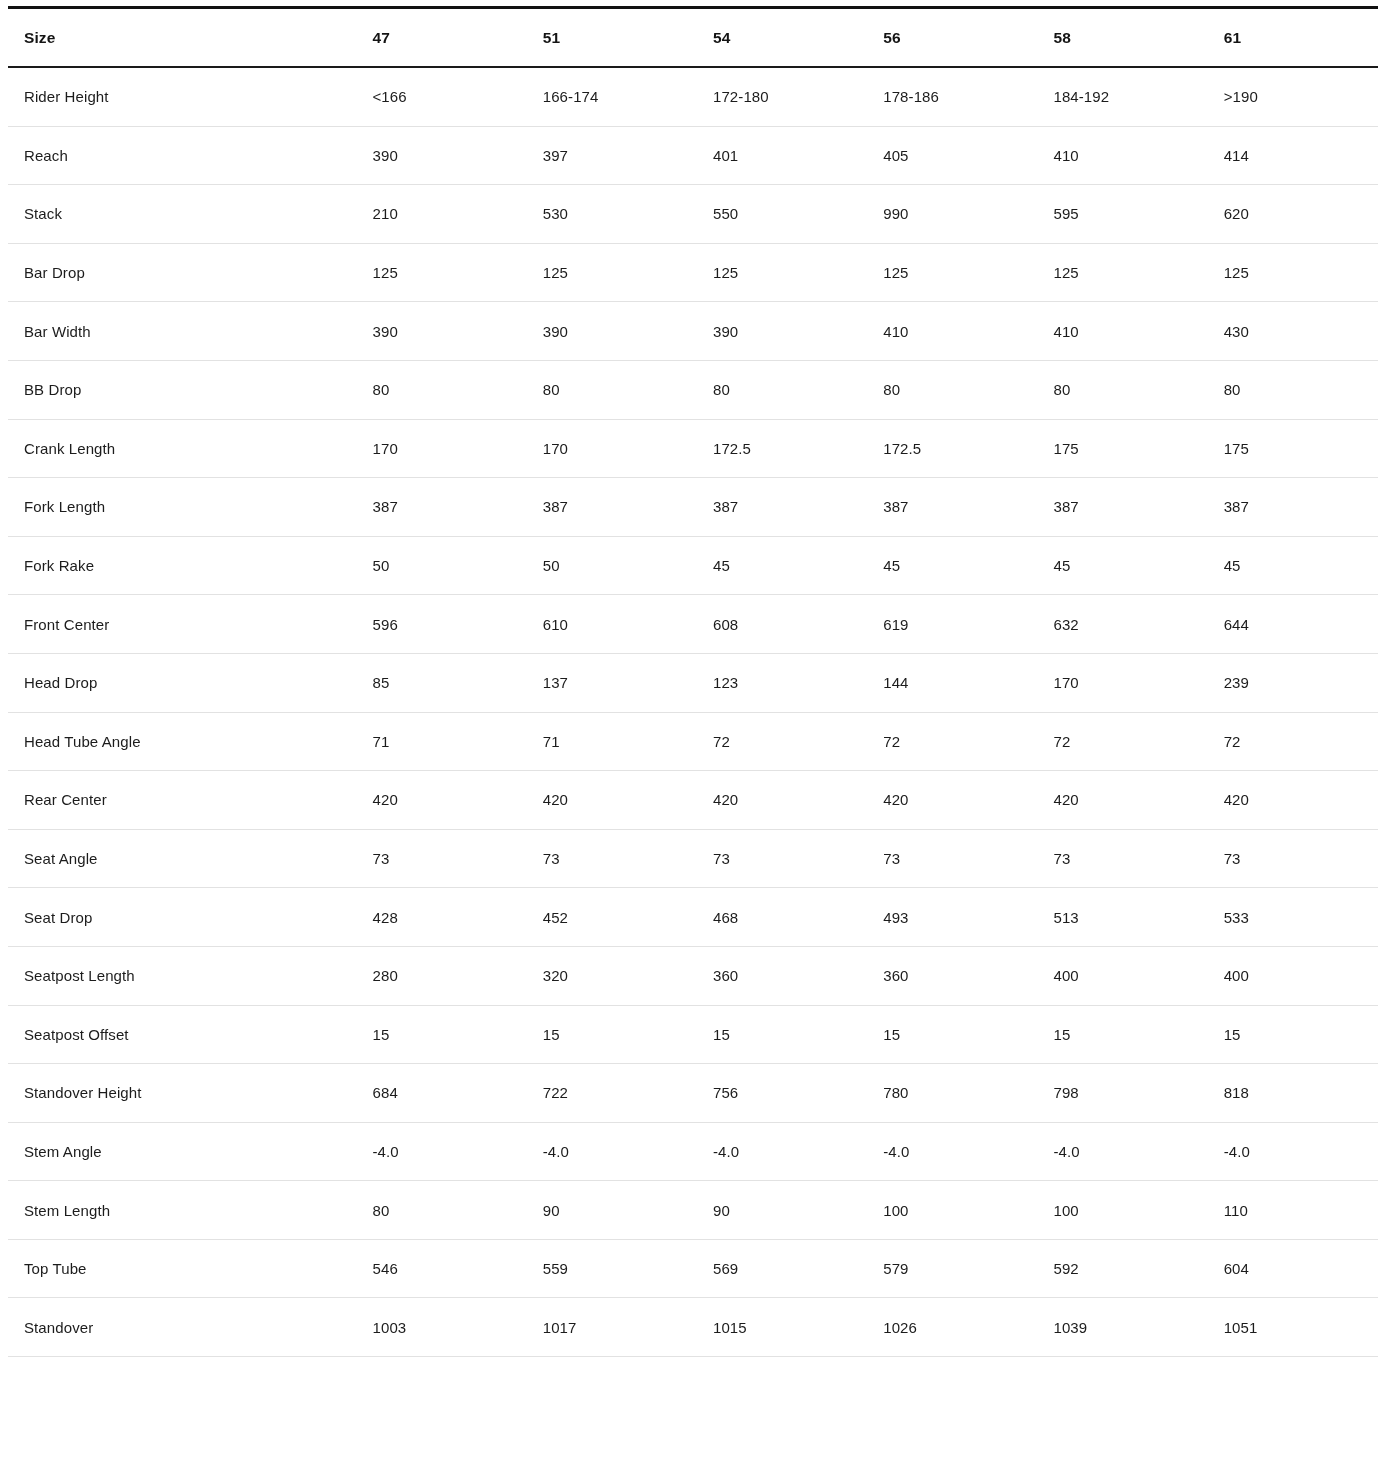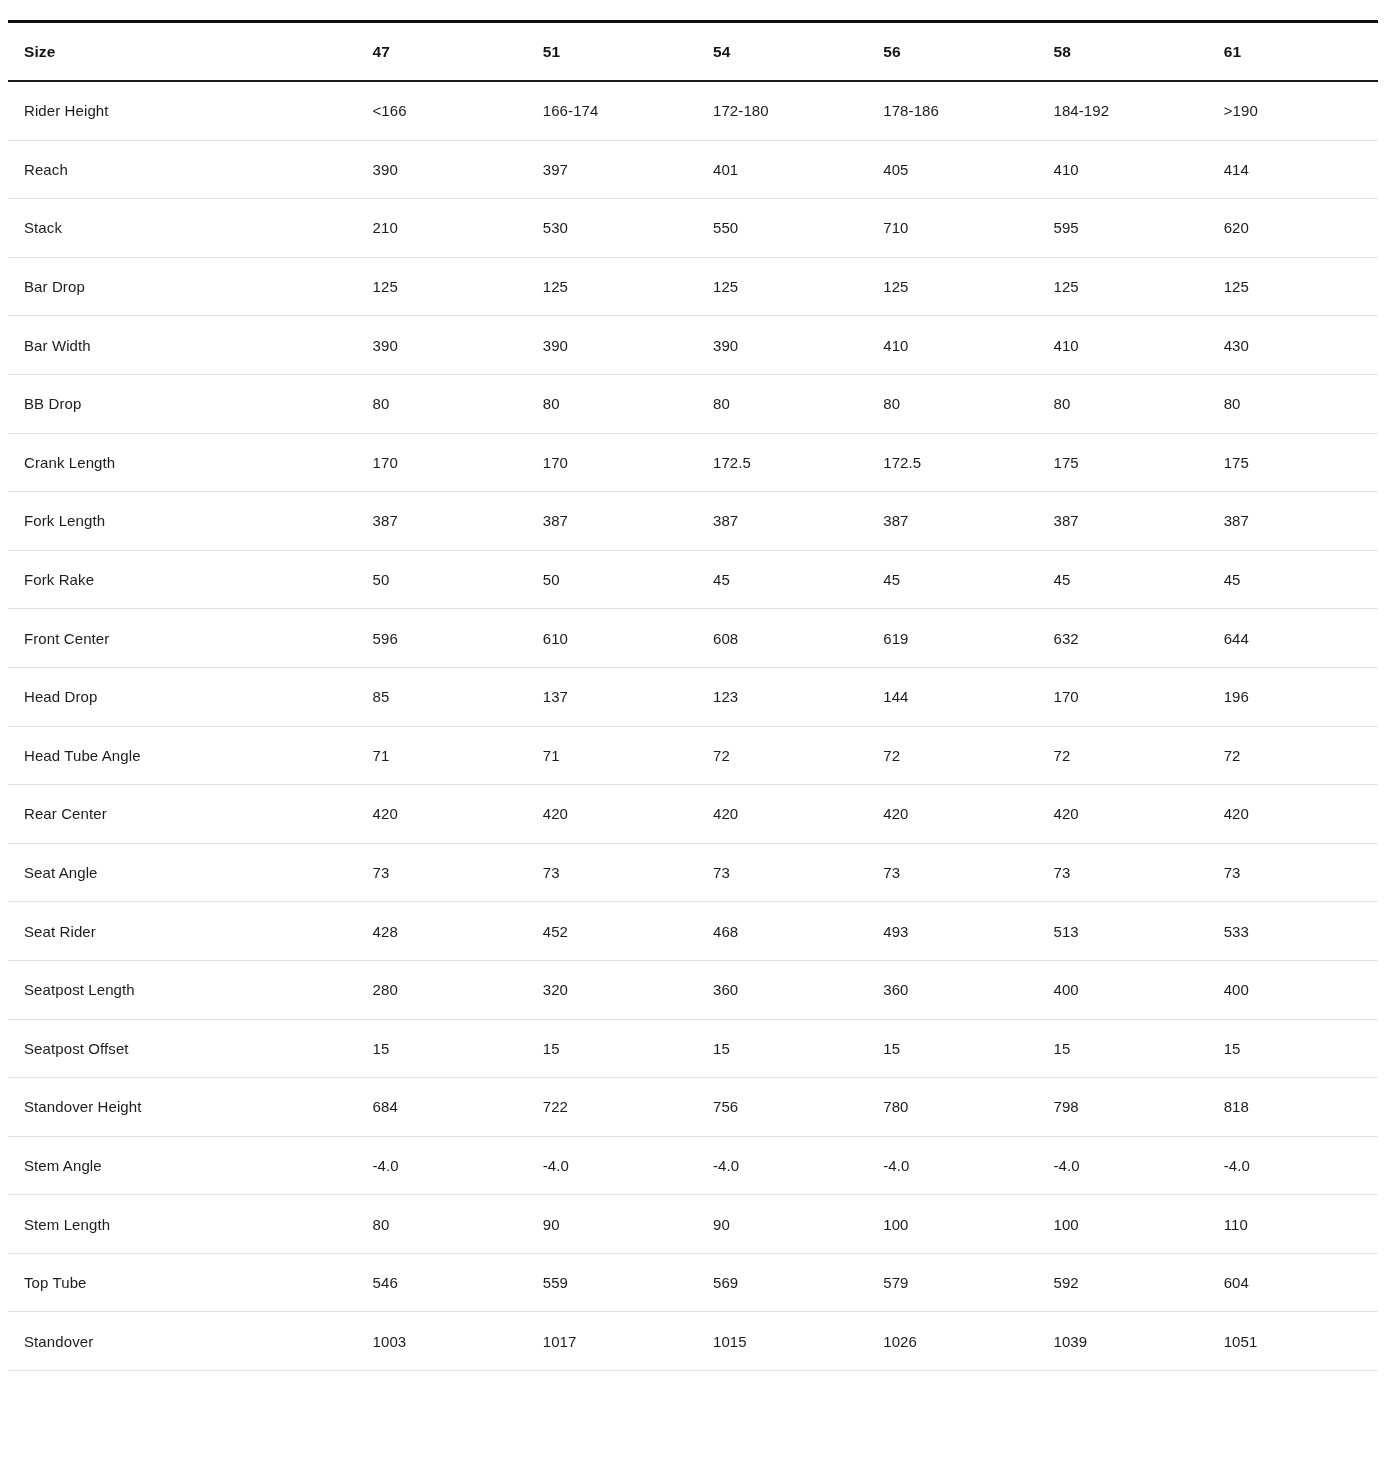--- a/index.html
+++ b/index.html
@@ -8,21 +8,21 @@
     background: #ffffff;
   }
   body {
     width: 1386px;
     min-height: 1482px;
     font-family: "Liberation Sans", "DejaVu Sans", sans-serif;
     color: #1c1c1c;
     -webkit-font-smoothing: antialiased;
   }
   .table-wrap {
-    padding-top: 20px;
+    padding-top: 6px;
   }
   table.geometry-table {
     table-layout: fixed;
     border-collapse: collapse;
     width: 1370px;
     margin: 0 8px;
     border-top: 3px solid #111111;
   }
   col.col-label { width: 348px; }
   col.col-size  { width: 170px; }
@@ -91,21 +91,21 @@
           <td>401</td>
           <td>405</td>
           <td>410</td>
           <td>414</td>
         </tr>
         <tr>
           <td>Stack</td>
           <td>210</td>
           <td>530</td>
           <td>550</td>
-          <td>710</td>
+          <td>990</td>
           <td>595</td>
           <td>620</td>
         </tr>
         <tr>
           <td>Bar Drop</td>
           <td>125</td>
           <td>125</td>
           <td>125</td>
           <td>125</td>
           <td>125</td>
@@ -165,21 +165,21 @@
           <td>632</td>
           <td>644</td>
         </tr>
         <tr>
           <td>Head Drop</td>
           <td>85</td>
           <td>137</td>
           <td>123</td>
           <td>144</td>
           <td>170</td>
-          <td>196</td>
+          <td>239</td>
         </tr>
         <tr>
           <td>Head Tube Angle</td>
           <td>71</td>
           <td>71</td>
           <td>72</td>
           <td>72</td>
           <td>72</td>
           <td>72</td>
         </tr>
@@ -195,21 +195,21 @@
         <tr>
           <td>Seat Angle</td>
           <td>73</td>
           <td>73</td>
           <td>73</td>
           <td>73</td>
           <td>73</td>
           <td>73</td>
         </tr>
         <tr>
-          <td>Seat Rider</td>
+          <td>Seat Drop</td>
           <td>428</td>
           <td>452</td>
           <td>468</td>
           <td>493</td>
           <td>513</td>
           <td>533</td>
         </tr>
         <tr>
           <td>Seatpost Length</td>
           <td>280</td>

